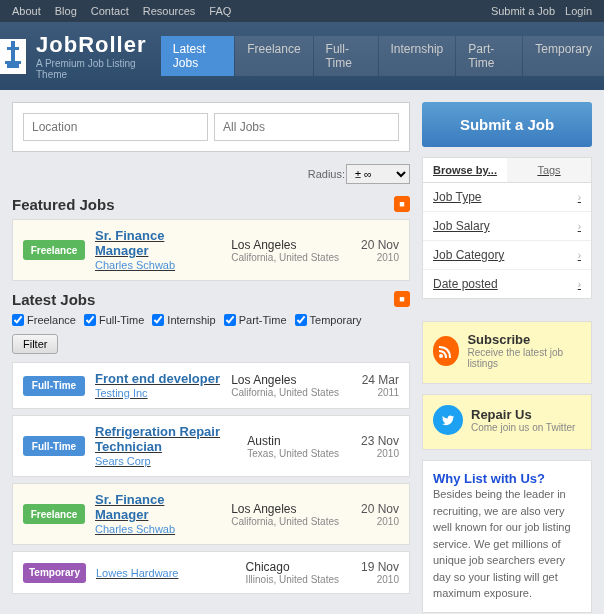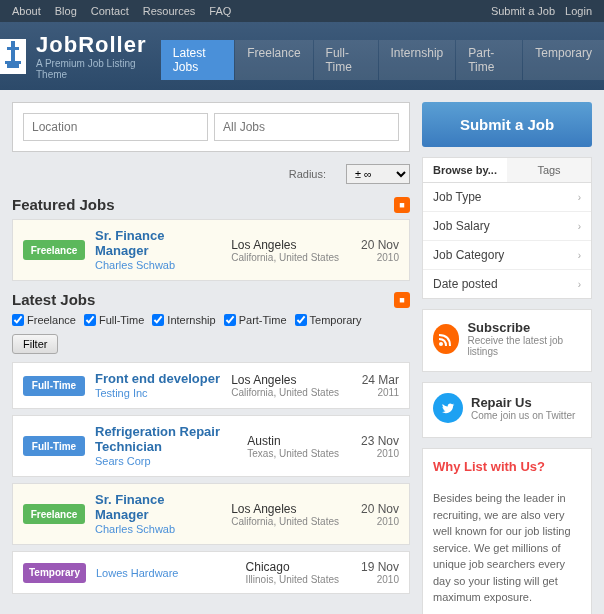--- a/index.html
+++ b/index.html
@@ -5,99 +5,99 @@
     * { box-sizing: border-box; margin: 0; padding: 0; }
     body { font-family: Arial, Helvetica, sans-serif; font-size: 12px; background: #e8eaed; color: #333; width: 604px; }
     
     
     .top-nav { background: #2c3e50; padding: 5px 12px; display: flex; justify-content: space-between; align-items: center; }
     .top-nav-left { display: flex; gap: 14px; }
     .top-nav-left a, .top-nav-right a { color: #ccc; text-decoration: none; font-size: 11px; }
     .top-nav-right { display: flex; gap: 10px; }
     
     
-    .header { background: linear-gradient(to bottom, #3d5a7a, #2c4a6a); padding: 10px 0; display: flex; justify-content: space-between; align-items: flex-end; }
+    .header { background: linear-gradient(to bottom, #3d5a7a, #2c4a6a); padding: 10px 0; display: flex; justify-content: space-between; align-items: center; }
     .logo-area { display: flex; align-items: center; gap: 10px; }
     .logo-icon { width: 28px; height: 35px; background: #fff; display: flex; align-items: center; justify-content: center; }
     .logo-icon svg { width: 20px; height: 30px; }
     .logo-text h1 { color: #fff; font-size: 22px; font-weight: bold; letter-spacing: 1px; }
     .logo-text p { color: #a0b8cc; font-size: 10px; }
     
     
     .header-nav { display: flex; gap: 0; }
     .header-nav a { color: #ccc; text-decoration: none; font-size: 12px; padding: 6px 12px; background: rgba(255,255,255,0.1); margin-left: 1px; }
     .header-nav a.active { background: #4a90d9; color: #fff; }
     
     
     .main-container { display: flex; gap: 12px; padding: 12px; }
     
     
     .left-col { flex: 1; min-width: 0; }
     
     
     .search-bar { background: #fff; border: 1px solid #ccc; padding: 10px; display: flex; align-items: center; gap: 6px; margin-bottom: 8px; }
     .search-bar input { border: 1px solid #ccc; padding: 6px 8px; font-size: 12px; color: #999; flex: 1; }
-    .radius-row { display: flex; justify-content: flex-end; align-items: center; gap: 20px; padding: 4px 0 2px 0; }
+    .radius-row { display: flex; justify-content: flex-end; align-items: center; gap: 1px; padding: 4px 0 2px 0; }
     .radius-row label { font-size: 11px; color: #666; }
     .radius-row select { font-size: 11px; border: 1px solid #aaa; padding: 2px 4px; background: #f0f0f0; }
     
     
-    .section-header { display: flex; justify-content: space-between; align-items: flex-end; margin: 10px 0 6px 0; }
+    .section-header { display: flex; justify-content: space-between; align-items: flex-start; margin: 10px 0 6px 0; }
     .section-header h2 { font-size: 15px; color: #333; font-weight: bold; }
     .rss-icon { width: 16px; height: 16px; background: #f60; border-radius: 3px; display: inline-flex; align-items: center; justify-content: center; color: #fff; font-size: 9px; }
     
     
     .job-card { background: #fff; border: 1px solid #ddd; padding: 8px 10px; margin-bottom: 6px; display: flex; align-items: center; gap: 10px; }
     .job-card.featured { background: #fdfbf0; }
     
     .job-badge { min-width: 62px; height: 20px; display: flex; align-items: center; justify-content: center; border-radius: 3px; color: #fff; font-size: 10px; font-weight: bold; white-space: nowrap; padding: 0 6px; }
     .badge-freelance { background: #5cb85c; }
     .badge-fulltime { background: #4a90d9; }
     .badge-temporary { background: #9b59b6; }
     
-    .job-info { flex: 1; min-width: 0; }
+    .job-info { flex: 1; min-width: 0; text-decoration: underline; }
     .job-title { font-size: 13px; color: #2c6fad; font-weight: bold; text-decoration: none; display: block; }
     .job-company { font-size: 11px; color: #4a90d9; text-decoration: none; }
     .job-location { text-align: left; }
     .job-location-city { font-size: 12px; color: #333; }
     .job-location-state { font-size: 10px; color: #888; }
     .job-date { text-align: right; min-width: 50px; }
     .job-date-day { font-size: 12px; color: #555; }
     .job-date-year { font-size: 10px; color: #888; }
     
     
     .filter-bar { display: flex; align-items: center; gap: 8px; flex-wrap: wrap; margin-bottom: 8px; }
     .filter-item { display: flex; align-items: center; gap: 3px; font-size: 11px; }
     .filter-item input[type=checkbox] { width: 12px; height: 12px; }
     .filter-btn { background: linear-gradient(to bottom, #f5f5f5, #ddd); border: 1px solid #aaa; padding: 3px 10px; font-size: 11px; cursor: pointer; border-radius: 3px; }
     
     
     .right-col { width: 170px; flex-shrink: 0; }
     
     .submit-job-btn { background: linear-gradient(to bottom, #5a9fd4, #3a7bbf); color: #fff; border: none; width: 100%; padding: 14px 10px; font-size: 15px; font-weight: bold; cursor: pointer; margin-bottom: 10px; border-radius: 3px; }
     
-    .browse-box { background: #fff; border: 1px solid #ddd; margin-bottom: 10px; }
+    .browse-box { background: #fff; border: 1px solid #ddd; margin-bottom: 22px; text-decoration: underline; }
     .browse-tabs { display: flex; border-bottom: 1px solid #ddd; }
     .browse-tab { flex: 1; padding: 6px; text-align: center; font-size: 11px; cursor: pointer; background: #f5f5f5; color: #666; border: none; }
     .browse-tab.active { background: #fff; color: #333; font-weight: bold; }
     .browse-item { display: flex; justify-content: space-between; align-items: center; padding: 7px 10px; border-bottom: 1px solid #eee; font-size: 12px; color: #444; cursor: pointer; }
     .browse-item:last-child { border-bottom: none; }
     .chevron { color: #aaa; font-size: 10px; }
     
     
-    .side-box { background: #ffffff; border: 1px solid #ddd; padding: 10px; margin-bottom: 10px; }
+    .side-box { background: #fef9c3; border: 1px solid #ddd; padding: 10px; margin-bottom: 10px; }
     .side-box-header { display: flex; align-items: center; gap: 8px; margin-bottom: 4px; }
     .side-box-icon { width: 30px; height: 30px; border-radius: 50%; display: flex; align-items: center; justify-content: center; }
     .icon-rss { background: #f60; }
     .icon-twitter { background: #1da1f2; }
     .side-box-title { font-size: 13px; font-weight: bold; color: #333; }
     .side-box-sub { font-size: 10px; color: #888; }
     
     .why-box { background: #fff; border: 1px solid #ddd; padding: 10px; margin-bottom: 10px; }
-    .why-box h3 { font-size: 13px; font-weight: bold; color: #ef4444; margin-bottom: 16px; }
+    .why-box h3 { font-size: 13px; font-weight: bold; color: #1d4ed8; margin-bottom: 0; }
     .why-box p { font-size: 11px; color: #666; line-height: 1.5; }
     
     .search-wrapper { display: flex; flex-direction: column; flex: 1; }
   </style>
 </head>
 <body>
 
 <nav class="top-nav">
   <div class="top-nav-left">
     <a href="#">About</a>

